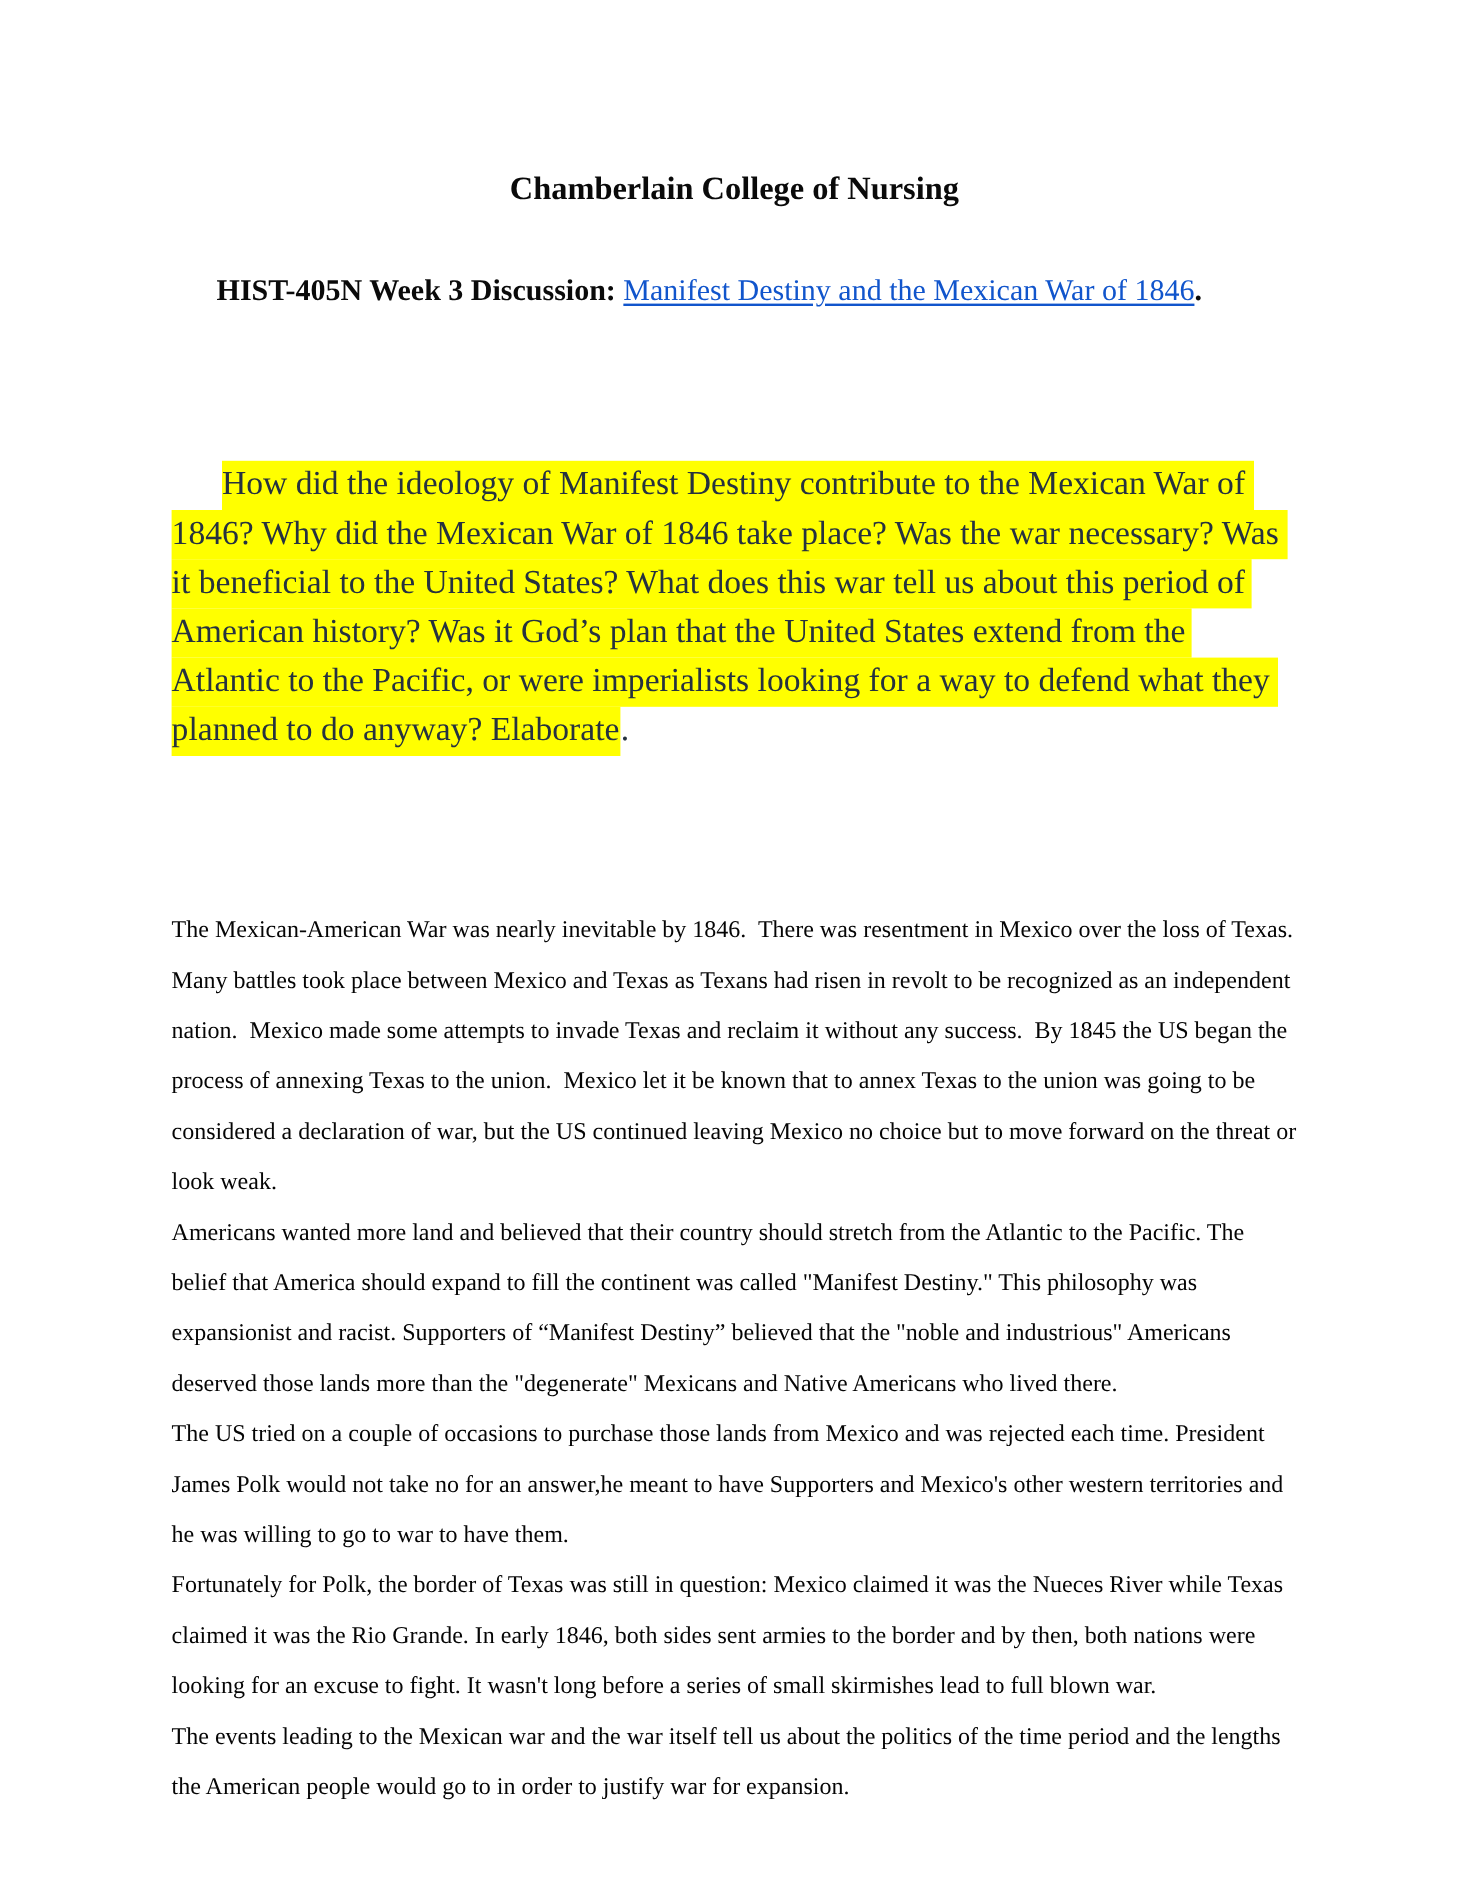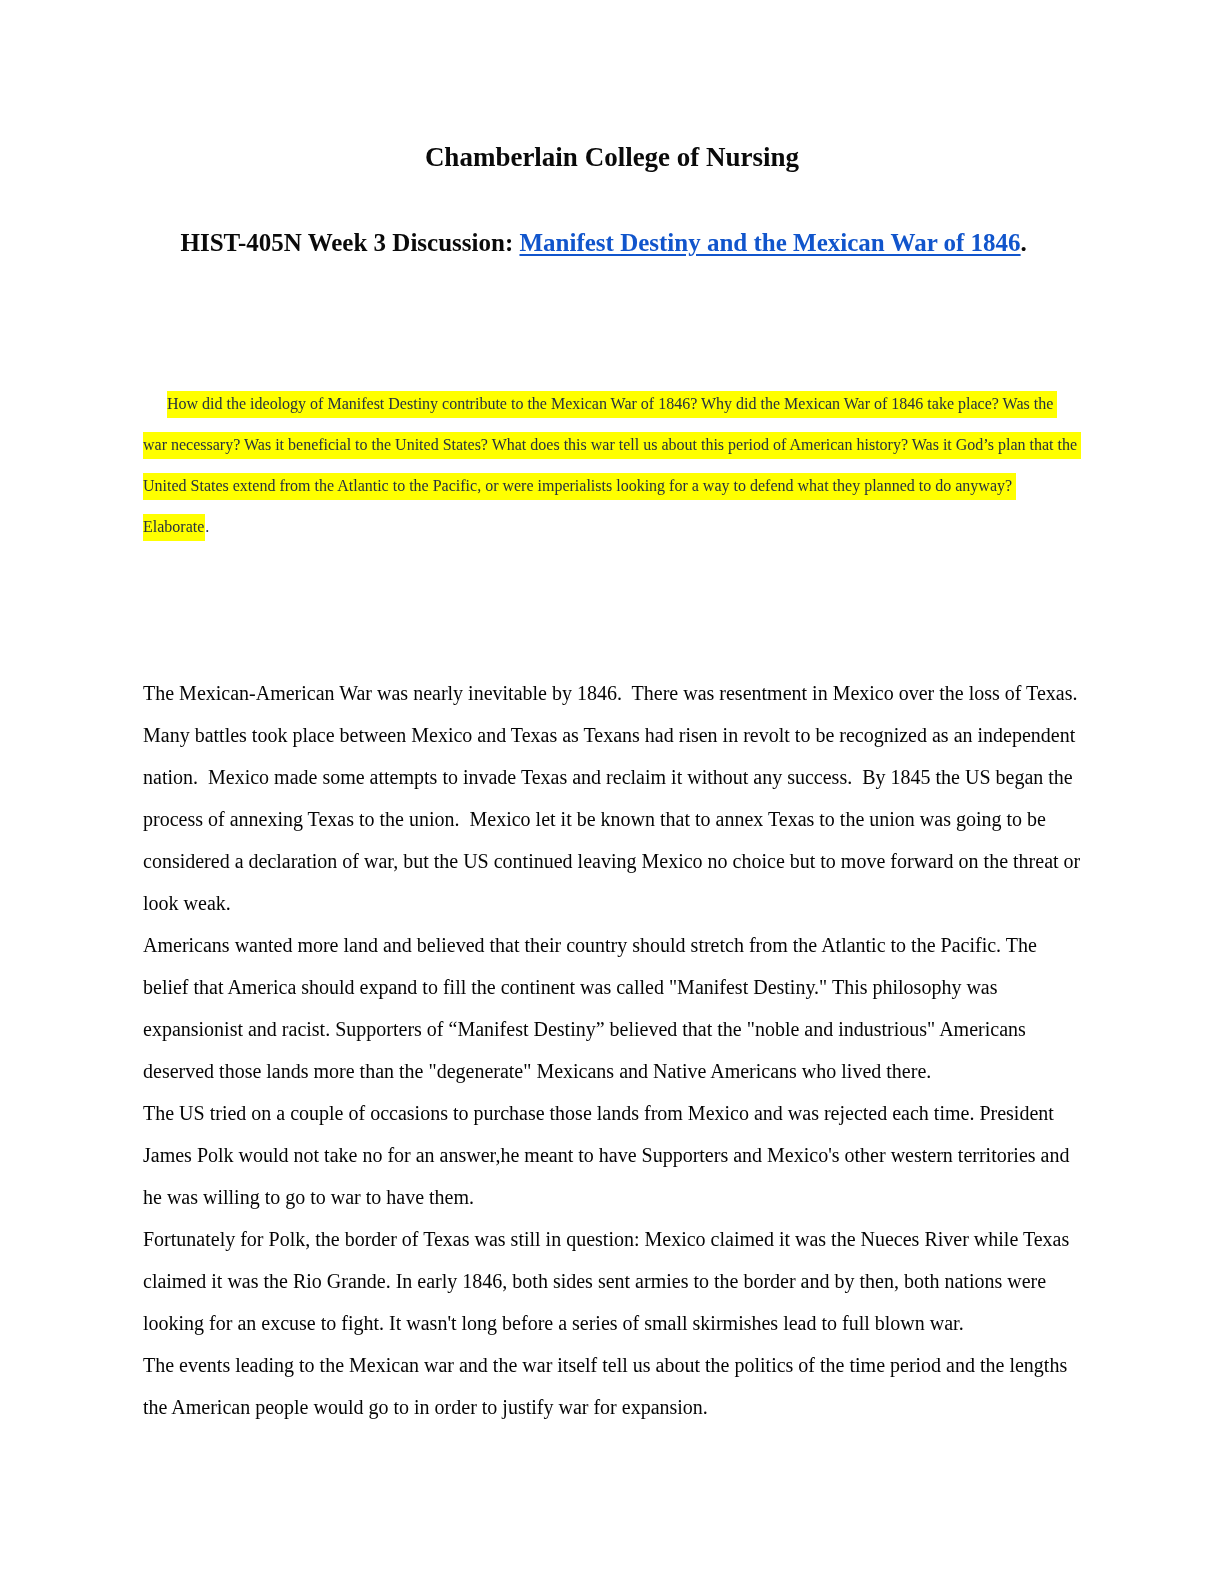--- a/index.html
+++ b/index.html
@@ -36,25 +36,25 @@
     line-height: 34px;
     font-weight: bold;
     color: #0a0a0a;
     white-space: pre-wrap;
   }
   .course-link {
     color: #1155cc;
     text-decoration: underline;
     text-underline-offset: 3px;
     cursor: pointer;
-    font-weight: bold;
+    font-weight: normal;
   }
   .prompt {
     margin: 48px 0 0 0;
-    font-size: 16px;
+    font-size: 28px;
     line-height: 41px;
     color: #26323f;
     white-space: pre-wrap;
   }
   .prompt mark {
     background: #ffff00;
     color: #26323f;
     padding: 4px 1px 6px 0;
   }
   .body-block {

